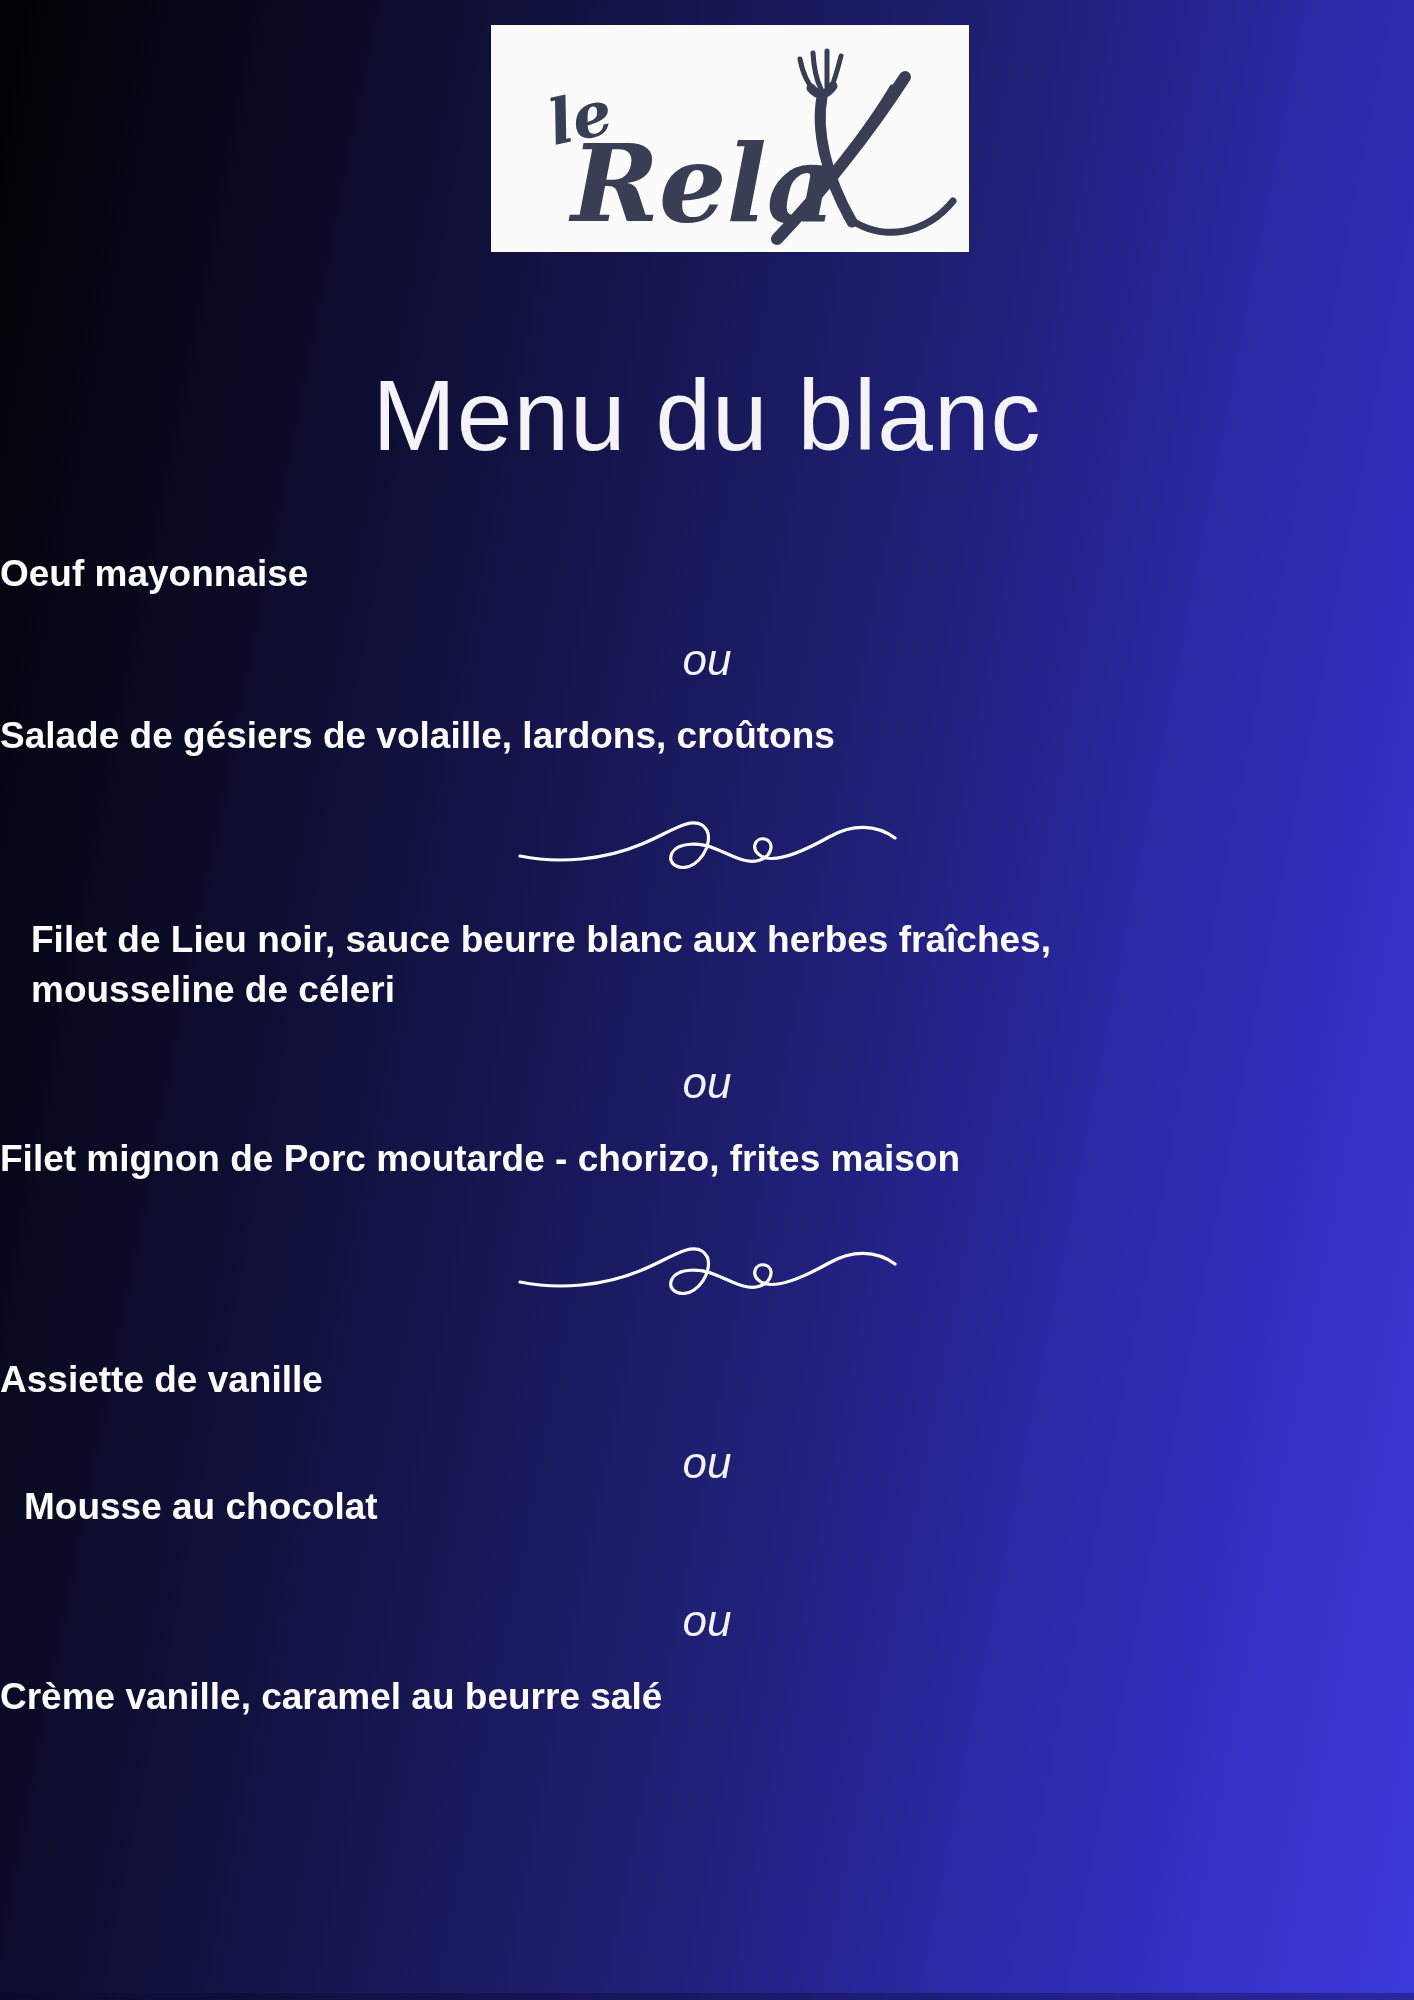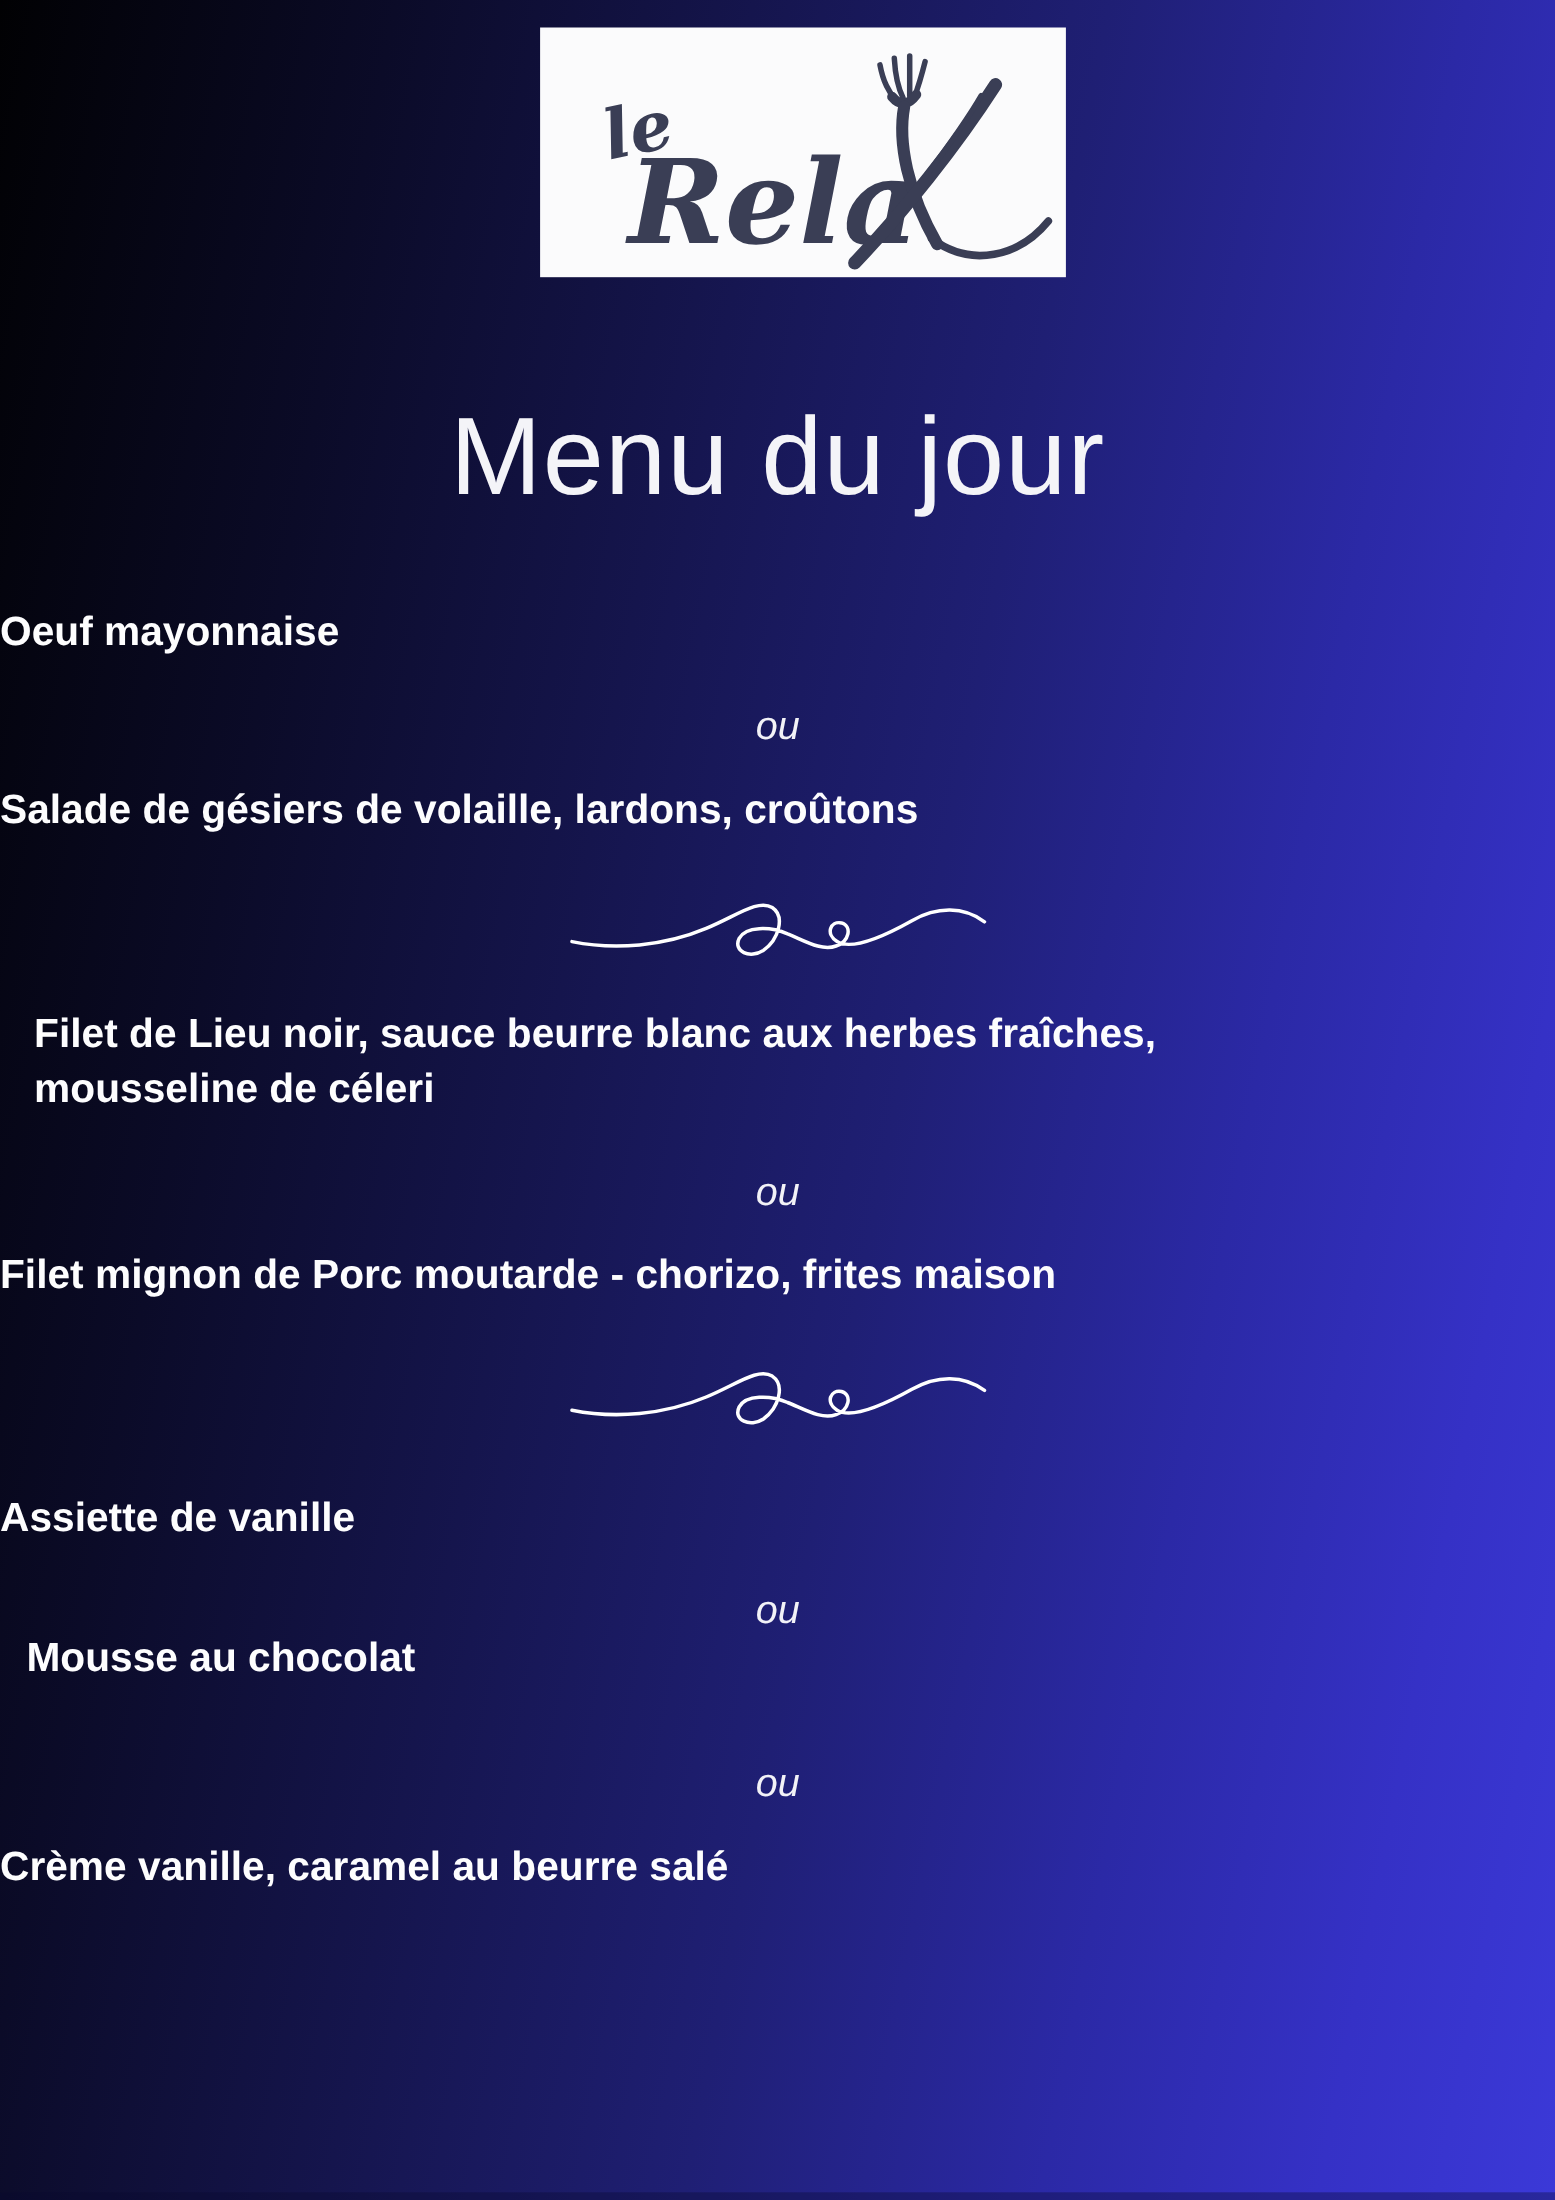--- a/index.html
+++ b/index.html
@@ -35,21 +35,21 @@
   }
   .line{
     position:absolute;left:0;width:100%;
     font-size:37px;line-height:50px;font-weight:700;
     color:#fdfdfe;
   }
   .line.two-lines{line-height:50px;}
   .ou{
     position:absolute;left:0;width:100%;
     text-align:center;
-    font-size:36px;line-height:48px;
+    font-size:44px;line-height:48px;
     font-weight:400;font-style:italic;color:#f2f2f7;
   }
   .squiggle{position:absolute;left:514px;width:386px;height:72px;}
   .squiggle svg{display:block;width:100%;height:100%;}
   .pos-starter1{top:549px;}
   .pos-ou1{top:636px;}
   .pos-starter2{top:711px;}
   .pos-squiggle1{top:802px;}
   .pos-main1{top:915px;padding-left:31px;}
   .pos-ou2{top:1059px;}
@@ -87,21 +87,21 @@
         </g>
         <g>
           <path d="M 286 214 C 330 168 378 108 414 52" stroke-width="12"></path>
           <path d="M 401 62 C 386 88 368 112 350 136" stroke-width="5"></path>
         </g>
         <path d="M 356 192 C 392 219 436 208 462 176" stroke-width="7"></path>
       </g>
     </svg>
   </div>
 
-  <h1 class="page-title">Menu du jour</h1>
+  <h1 class="page-title">Menu du blanc</h1>
 
   <div class="line pos-starter1">Oeuf mayonnaise</div>
 
   <div class="ou pos-ou1">ou</div>
 
   <div class="line pos-starter2">Salade de gésiers de volaille, lardons, croûtons</div>
 
   <div class="squiggle pos-squiggle1">
     <svg viewBox="0 0 386 72">
       <path d="M 6 54 C 45 62 90 58 128 42 C 155 31 175 15 188 23 C 200 31 194 52 180 62 C 168 70 152 63 158 51 C 164 40 186 40 202 47 C 217 53 233 63 246 58 C 258 54 261 40 251 37 C 241 35 236 47 247 54 C 260 62 290 49 315 35 C 338 22 362 22 381 36" fill="none" stroke="#ffffff" stroke-width="3.2" stroke-linecap="round"></path>

